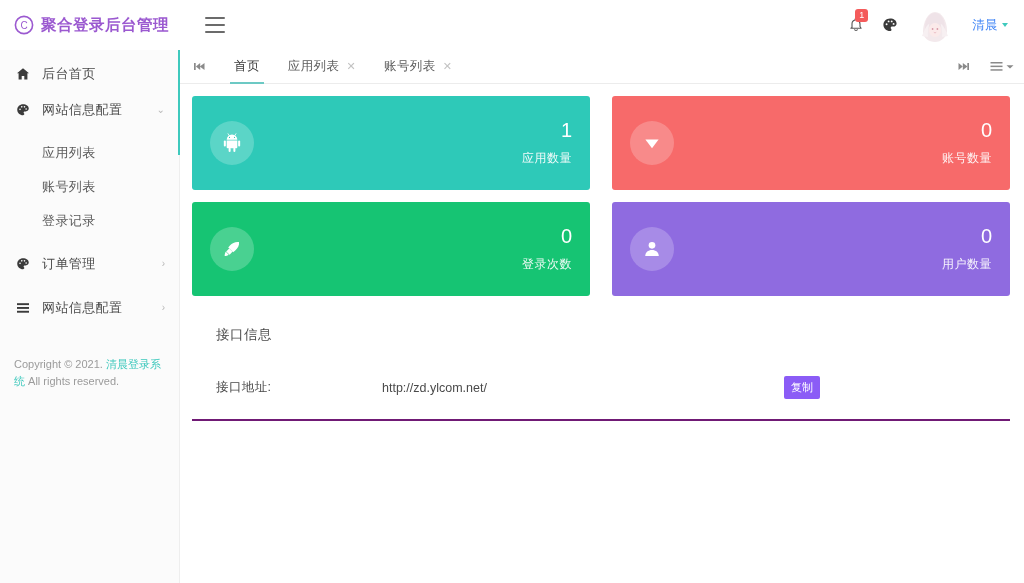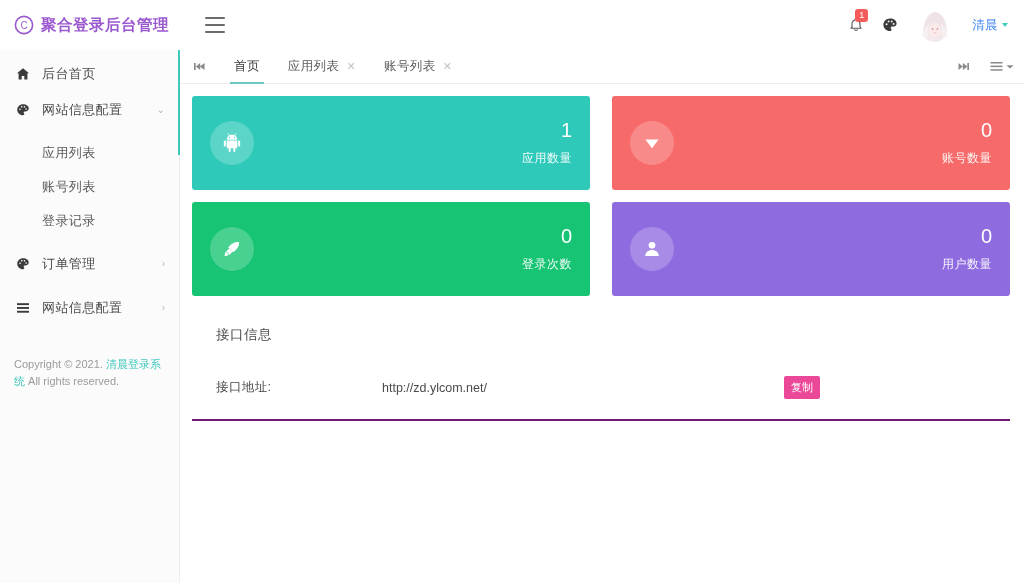--- a/index.html
+++ b/index.html
@@ -175,21 +175,21 @@
     padding: 8px 0 0 24px; letter-spacing: .5px;
   }
   .panel-row {
     display: flex; align-items: center;
     margin-top: 32px;
     font-size: 12.5px;
   }
   .row-label { width: 190px; padding-left: 24px; color: #4a4a4a; letter-spacing: .4px; }
   .row-value { color: #4a4a4a; flex: 1; }
   .copy-btn {
-    background: #ec4899; color: #fff;
+    background: #8b5cf6; color: #fff;
     border: none; border-radius: 2px;
     font-size: 11px; padding: 4px 7px;
     cursor: pointer; margin-right: 190px;
     font-family: Liberation Sans, sans-serif;
   }
 </style>
 </head>
 <body>
 
 <div class="app">

